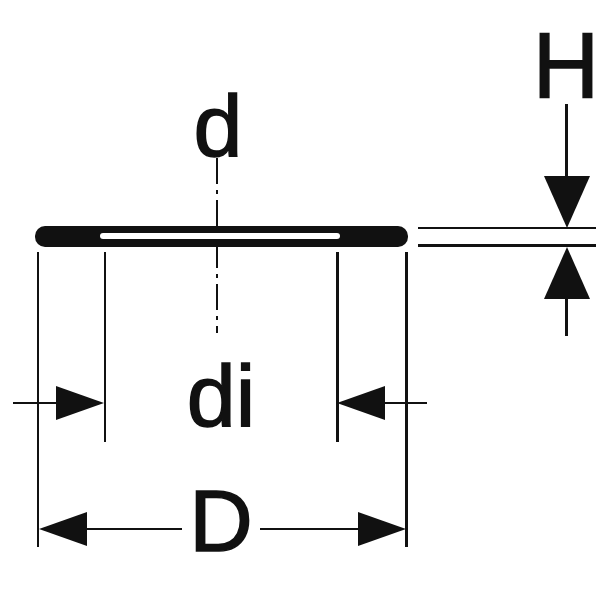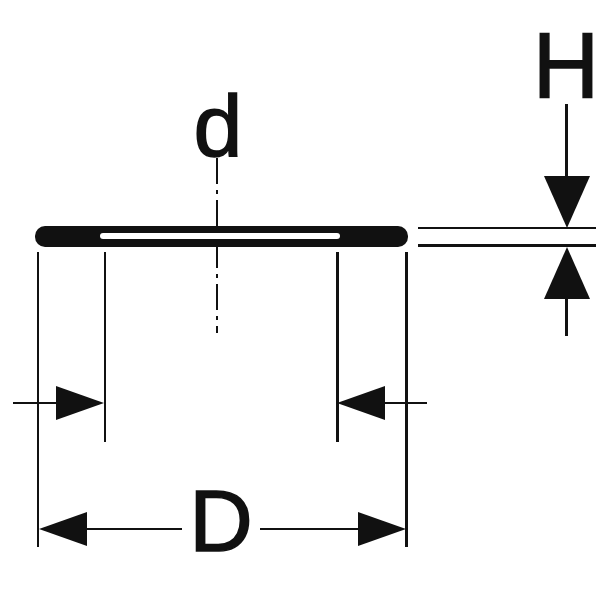--- a/index.html
+++ b/index.html
@@ -70,20 +70,21 @@
 
 <div id="canvas">
 
   <div class="centerline"></div>
 
   <div class="washer"></div>
   <div class="washer-slot"></div>
 
   <div class="dlabel" style="left:218px; top:82px; font-size:88px;">d</div>
   <div class="dlabel" style="left:566px; top:20px; font-size:92px;">H</div>
+  <div class="dlabel" style="left:221px; top:352px; font-size:88px;">di</div>
   <div class="dlabel" style="left:221px; top:477px; font-size:88px;">D</div>
 
   <div class="line" style="left:36.5px; top:252px; width:2.5px; height:295px;"></div>
   <div class="line" style="left:103.5px; top:252px; width:2.5px; height:190px;"></div>
   <div class="line" style="left:336px; top:252px; width:2.5px; height:190px;"></div>
   <div class="line" style="left:405px; top:252px; width:2.5px; height:295px;"></div>
 
   <div class="line" style="left:418px; top:226.5px; width:178px; height:2.5px;"></div>
   <div class="line" style="left:418px; top:244px; width:178px; height:2.5px;"></div>
 

